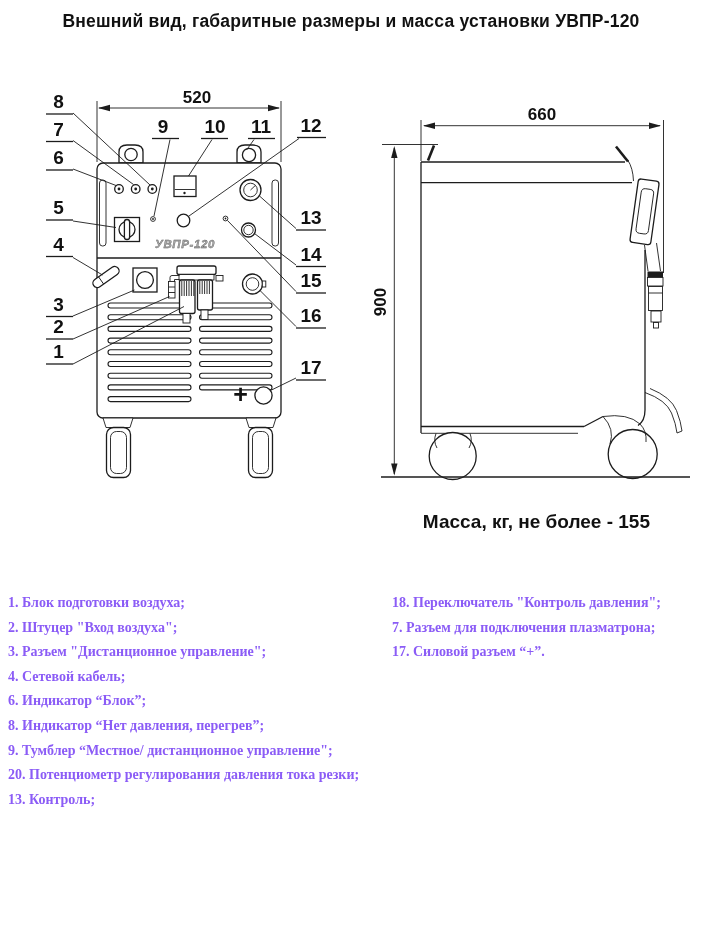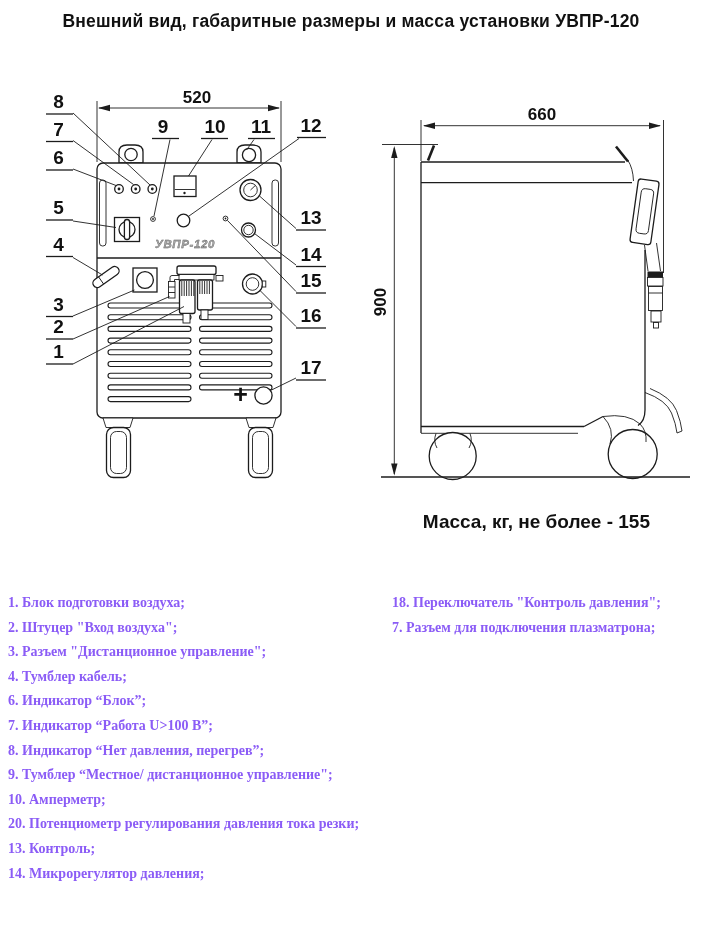--- a/index.html
+++ b/index.html
@@ -349,29 +349,27 @@
       <line class="ln" x1="381" y1="477" x2="690" y2="477"></line>
     </g>
   </svg>
 
   <div class="mass-note">Масса, кг, не более - 155</div>
 
   <div class="legend-col legend-left">
     <div class="legend-item"><span>1.</span> <span>Блок подготовки воздуха;</span></div>
     <div class="legend-item"><span>2.</span> <span>Штуцер "Вход воздуха";</span></div>
     <div class="legend-item"><span>3.</span> <span>Разъем "Дистанционное управление";</span></div>
-    <div class="legend-item"><span>4.</span> <span>Тумблер кабель;</span></div>
+    <div class="legend-item"><span>4.</span> <span>Сетевой кабель;</span></div>
     <div class="legend-item"><span>6.</span> <span>Индикатор “Блок”;</span></div>
-    <div class="legend-item"><span>7.</span> <span>Индикатор “Работа U&gt;100 В”;</span></div>
     <div class="legend-item"><span>8.</span> <span>Индикатор “Нет давления, перегрев”;</span></div>
     <div class="legend-item"><span>9.</span> <span>Тумблер “Местное/ дистанционное управление";</span></div>
-    <div class="legend-item"><span>10.</span> <span>Амперметр;</span></div>
     <div class="legend-item"><span>20.</span> <span>Потенциометр регулирования давления тока резки;</span></div>
     <div class="legend-item"><span>13.</span> <span>Контроль;</span></div>
-    <div class="legend-item"><span>14.</span> <span>Микрорегулятор давления;</span></div>
   </div>
 
   <div class="legend-col legend-right">
     <div class="legend-item"><span>18.</span> <span>Переключатель "Контроль давления";</span></div>
     <div class="legend-item"><span>7.</span> <span>Разъем для подключения плазматрона;</span></div>
+    <div class="legend-item"><span>17.</span> <span>Силовой разъем “+”.</span></div>
   </div>
 
 </div>
 
 </body></html>

